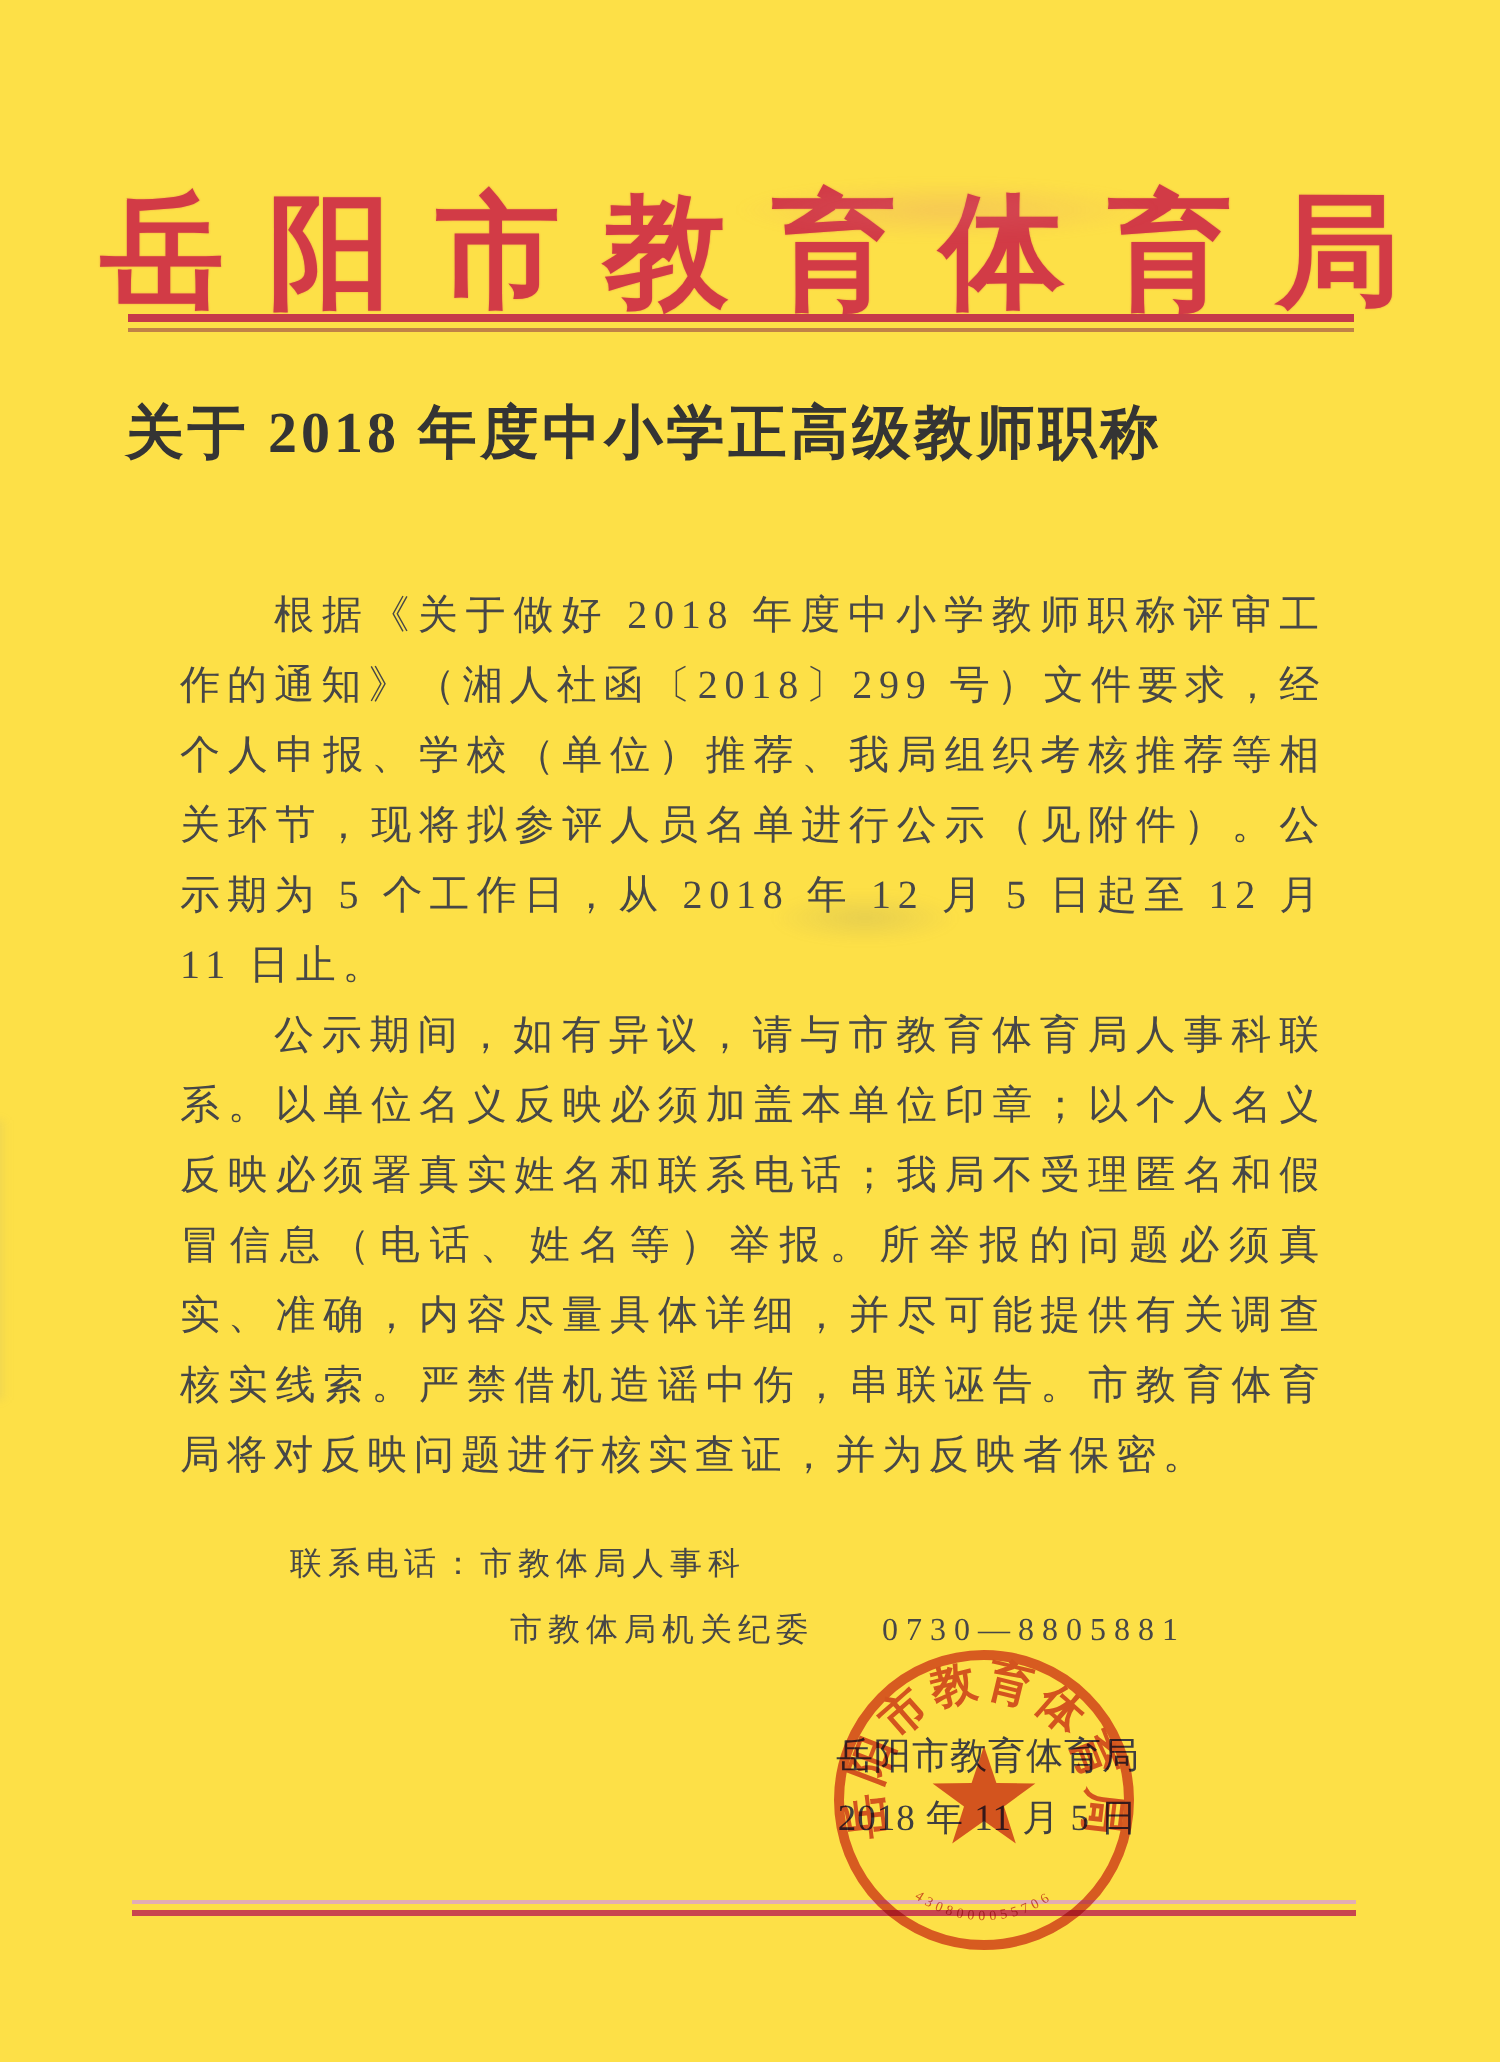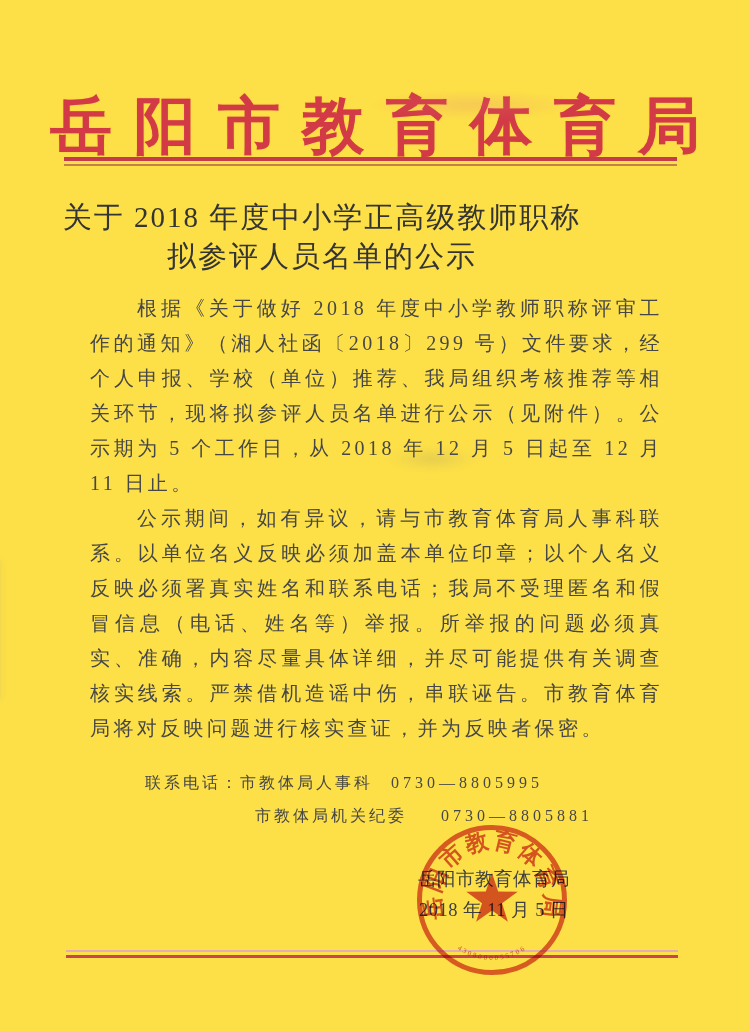--- a/index.html
+++ b/index.html
@@ -29,21 +29,21 @@
     background: #c63b49;
   }
   .rule-top-thin {
     position: absolute; top: 164px; left: 64px; width: 613px; height: 2px;
     background: #8e3547; opacity: .55;
   }
   
   .doc-title {
     position: absolute; top: 198px; left: 0; width: 644px;
     text-align: center; color: #343434;
-    font-size: 29px; font-weight: normal; line-height: 39px;
+    font-size: 29px; font-weight: bold; line-height: 39px;
     letter-spacing: 2px;
   }
   
   .body-text {
     position: absolute; top: 291px; left: 90px; width: 573px;
     color: #474747;
     font-size: 20px; line-height: 35px;
     letter-spacing: 3.4px;
     text-align: justify;
   }
@@ -103,33 +103,31 @@
 <body>
 
 <div class="page">
 
   <div class="agency-name">岳阳市教育体育局</div>
   <div class="rule-top-thick"></div>
   <div class="rule-top-thin"></div>
 
   <div class="doc-title">
     <div>关于 2018 年度中小学正高级教师职称</div>
-    <div>拟参评人员名单的公示</div>
   </div>
 
   <div class="body-text">
     <p>根据《关于做好 2018 年度中小学教师职称评审工作的通知》（湘人社函〔2018〕299 号）文件要求，经个人申报、学校（单位）推荐、我局组织考核推荐等相关环节，现将拟参评人员名单进行公示（见附件）。公示期为 5 个工作日，从 2018 年 12 月 5 日起至 12 月 11 日止。</p>
     <p>公示期间，如有异议，请与市教育体育局人事科联系。以单位名义反映必须加盖本单位印章；以个人名义反映必须署真实姓名和联系电话；我局不受理匿名和假冒信息（电话、姓名等）举报。所举报的问题必须真实、准确，内容尽量具体详细，并尽可能提供有关调查核实线索。严禁借机造谣中伤，串联诬告。市教育体育局将对反映问题进行核实查证，并为反映者保密。</p>
   </div>
 
   <div class="contact">
     <div class="contact-row">
       <span>联系电话：</span>
       <span>市教体局人事科</span>
-      <span class="phone">0730—8805995</span>
     </div>
     <div class="contact-row second">
       <span>市教体局机关纪委</span>
       <span class="phone">0730—8805881</span>
     </div>
   </div>
 
   <div class="signature">
     <div>岳阳市教育体育局</div>
     <div>2018 年 11 月 5 日</div>

